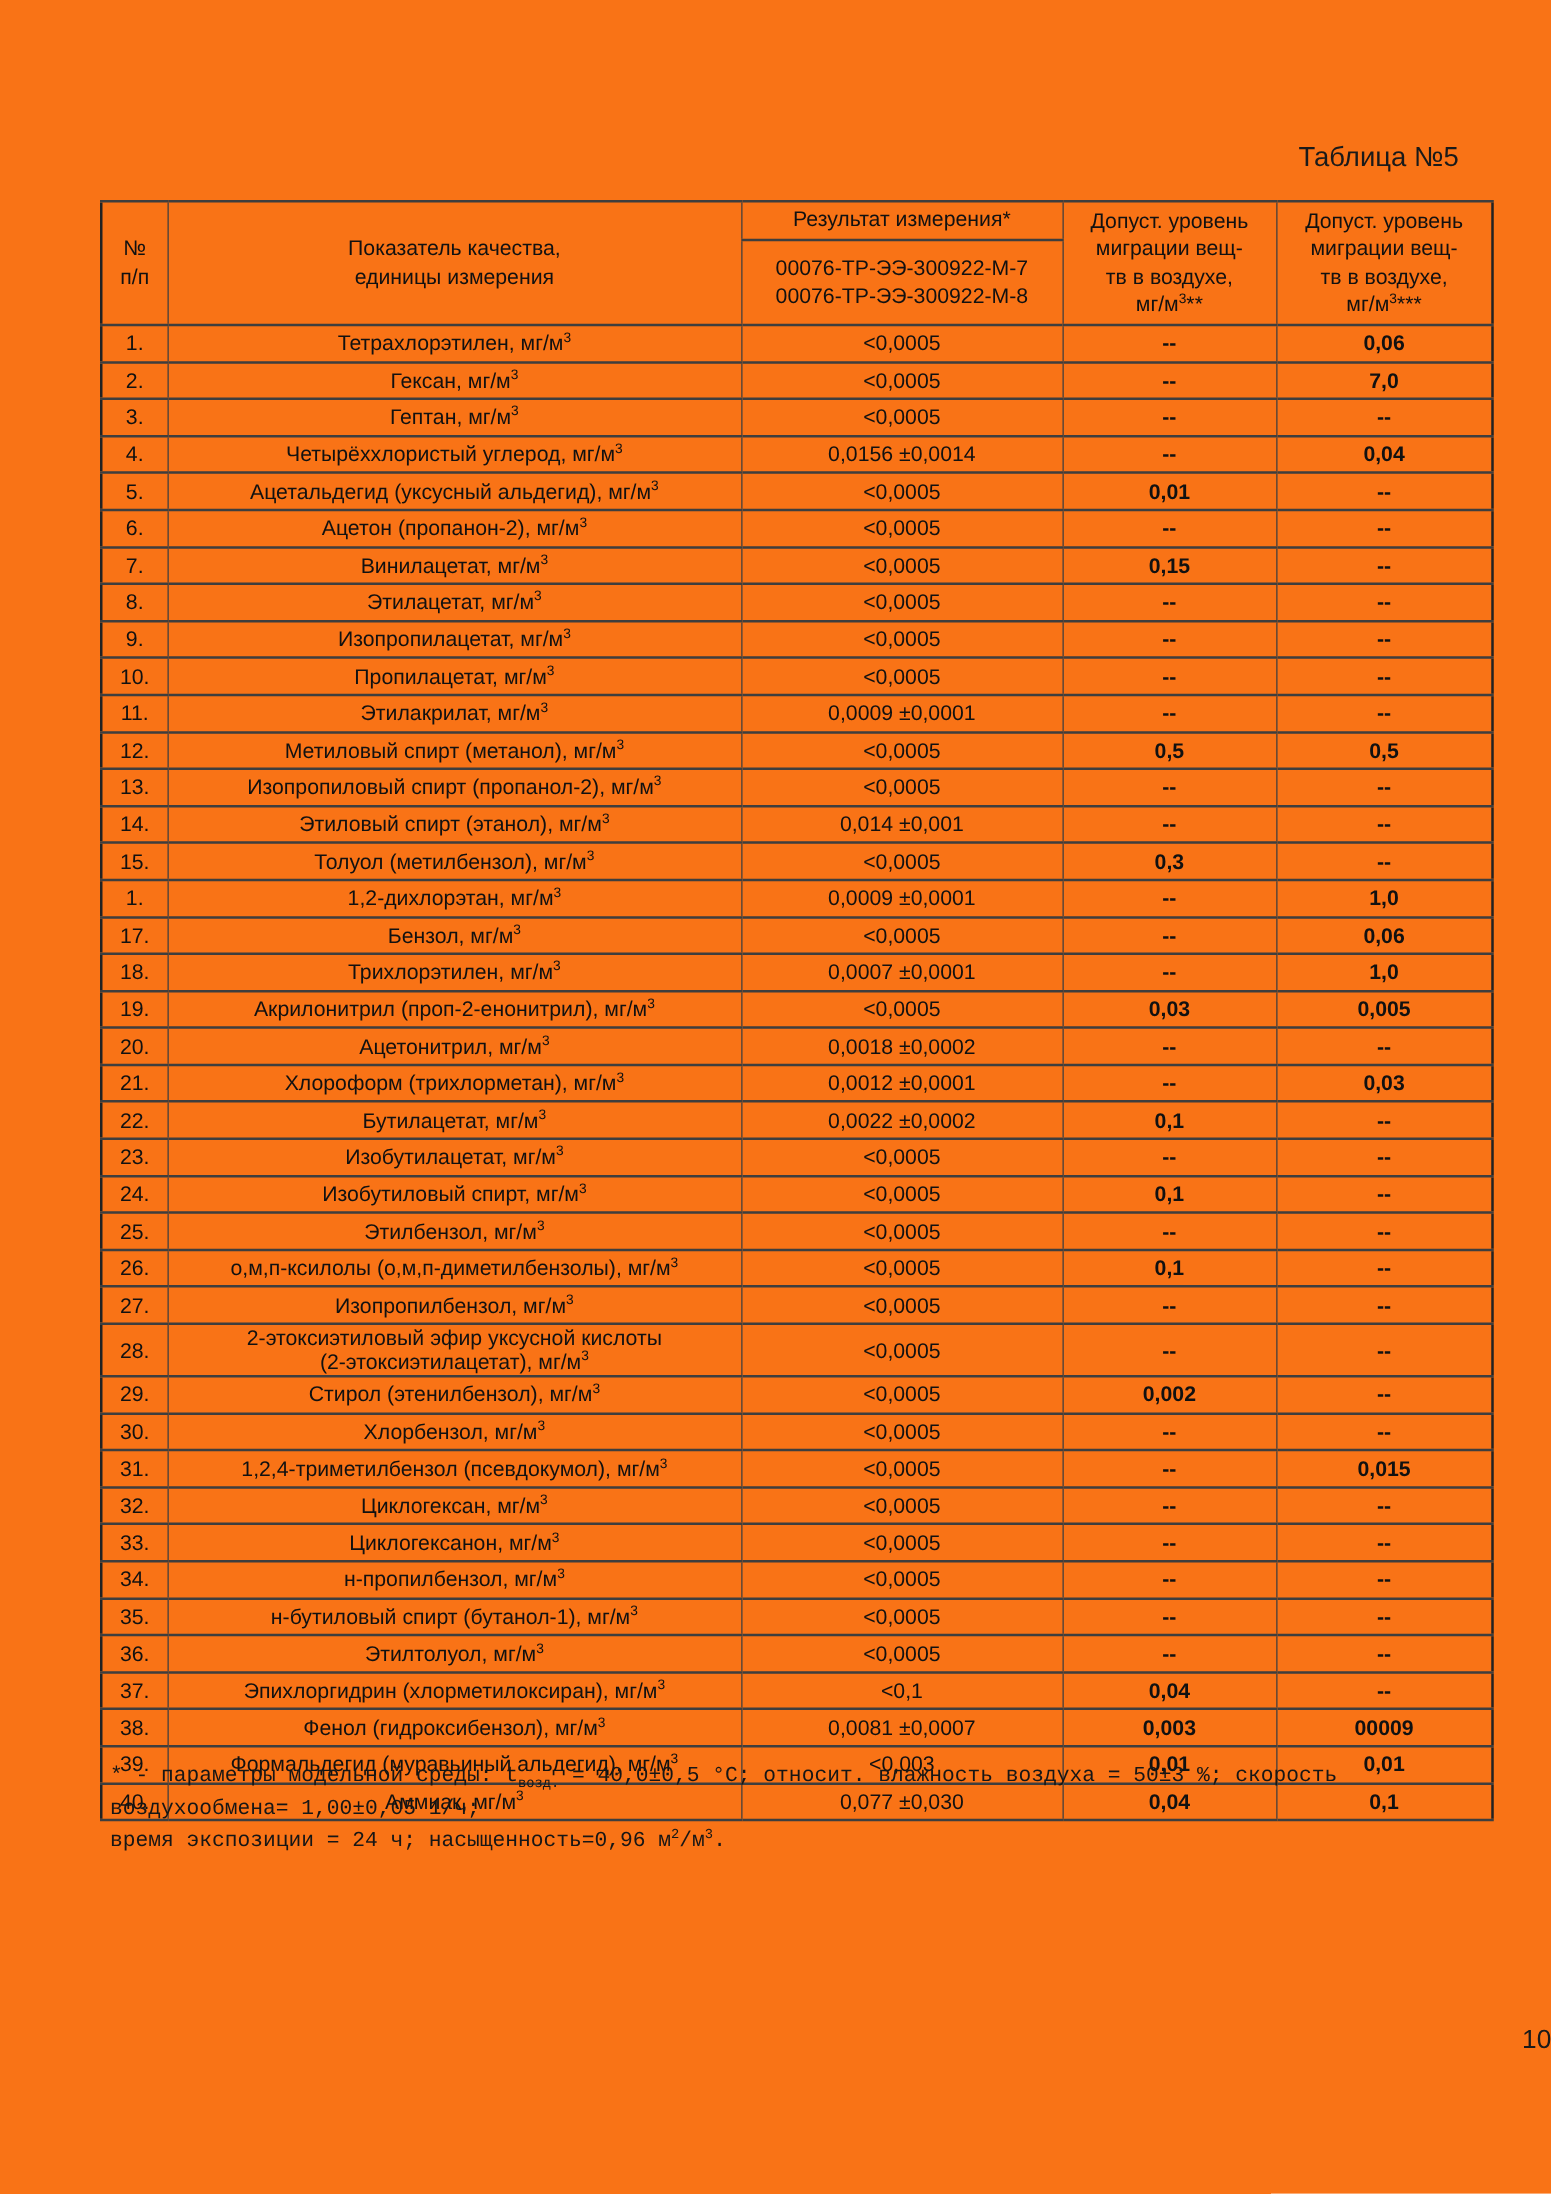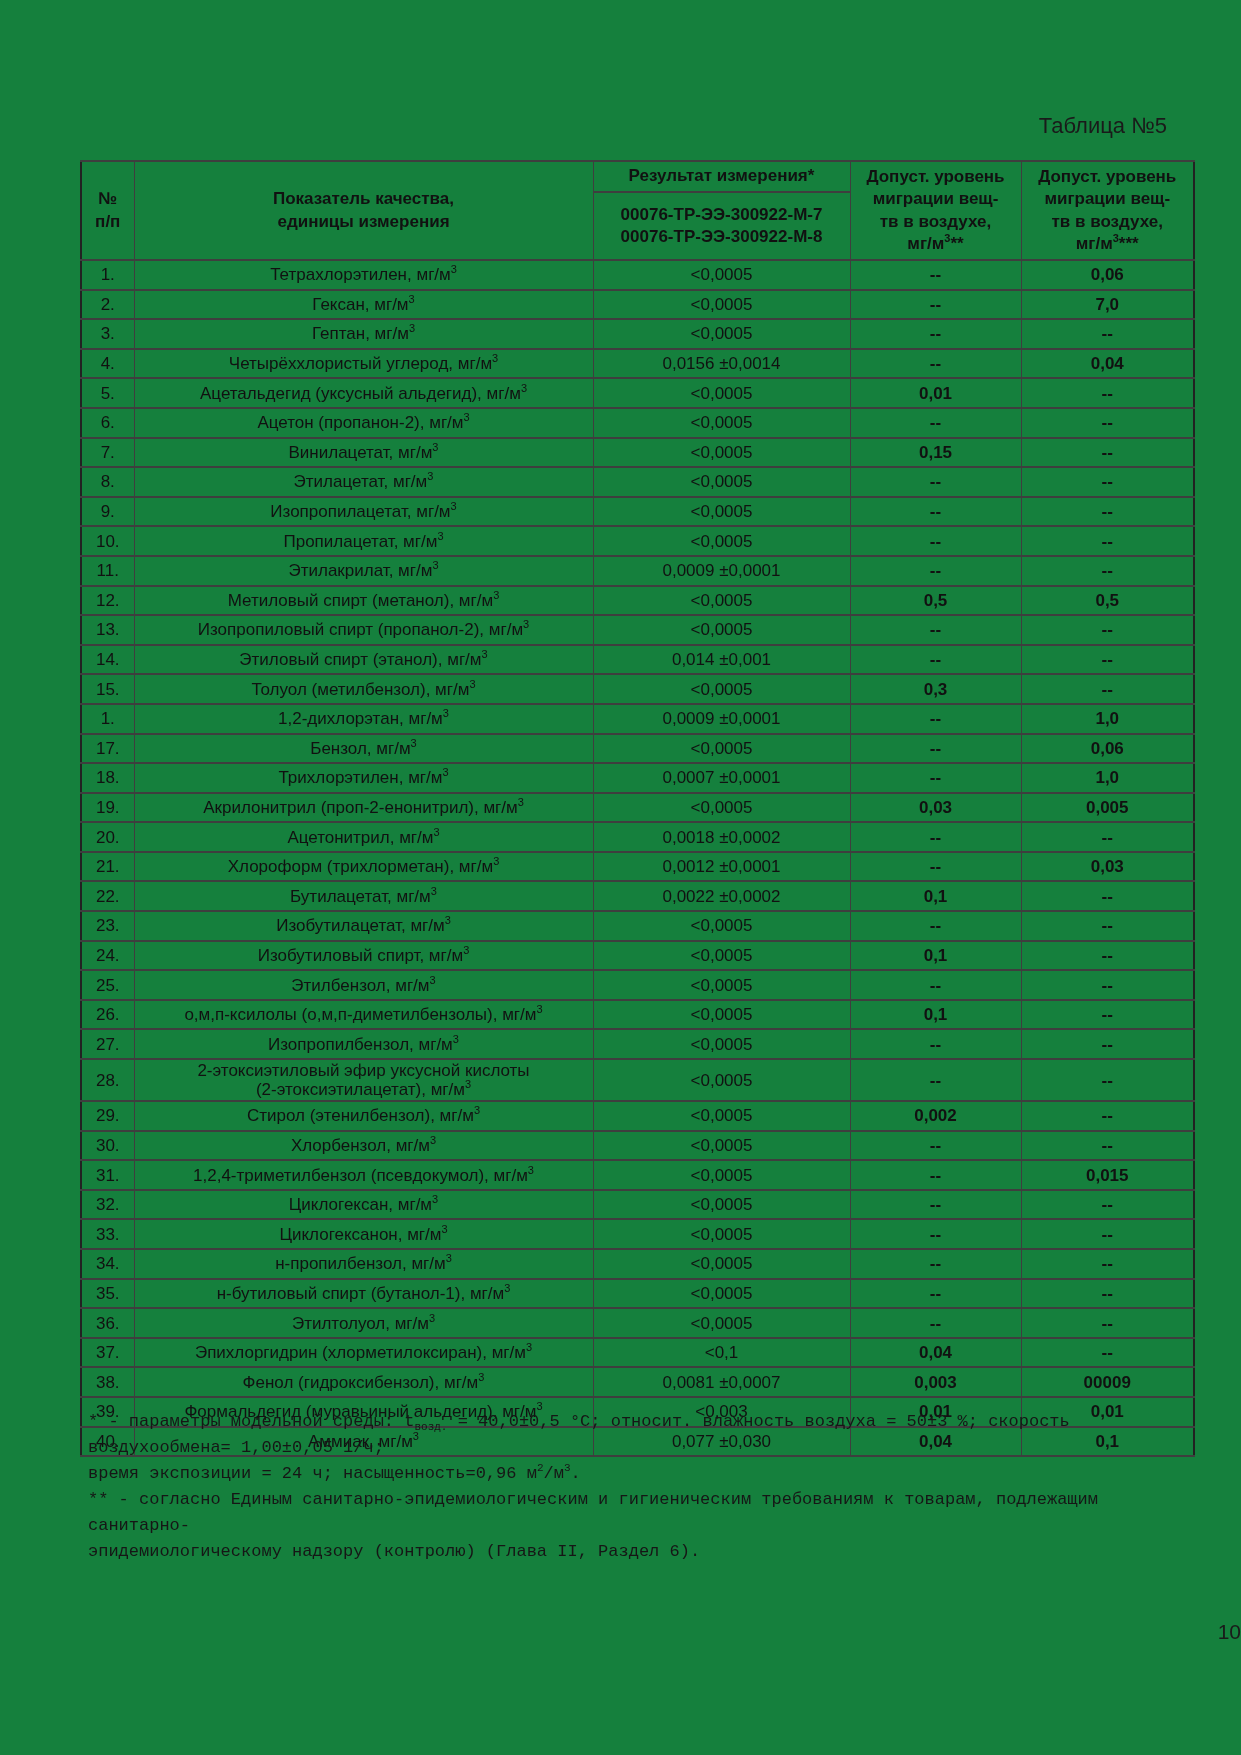--- a/index.html
+++ b/index.html
@@ -1,19 +1,19 @@
 <!DOCTYPE html>
 <html><head>
 <meta charset="utf-8">
 <style>
   html,body { margin:0; padding:0; background:#ffffff; }
   .page {
     position:relative;
     width:1241px; height:1755px;
-    background:#15803d;
+    background:#f97316;
     font-family:"Liberation Sans", sans-serif;
     color:#111111;
     overflow:hidden;
   }
   .table-label {
     position:absolute; top:113px; right:74px;
     font-size:22px; color:#1a1a1a;
   }
   .results-table {
     position:absolute; left:80px; top:160px;
@@ -25,21 +25,21 @@
   }
   .results-table th, .results-table td {
     border:1.7px solid #3e3e3e;
     border-top-width:2.1px;
     border-bottom-width:2.1px;
     padding:1px 3px;
     vertical-align:middle;
     overflow:hidden;
   }
   .results-table thead th {
-    font-weight:bold;
+    font-weight:normal;
     font-size:17px;
     line-height:1.3;
   }
   .th-result-title { height:27px; }
   .th-result-codes { height:64px; border-top-width:1.7px; }
   .results-table thead { border-bottom:2.4px solid #222222; }
   .results-table tbody td {
     font-size:17px;
     height:25.6px;
     line-height:1.12;
@@ -365,18 +365,17 @@
           <td class="c-name">Аммиак,  мг/м<sup>3</sup></td>
           <td class="c-result">0,077 ±0,030</td>
           <td class="c-lim">0,04</td>
           <td class="c-lim">0,1</td>
         </tr>
       </tbody>
   </table>
 
   <div class="footnotes" id="footnotes">
       <p>* - параметры модельной среды: t<sub>возд.</sub> = 40,0±0,5 °С; относит. влажность воздуха = 50±3 %; скорость воздухообмена= 1,00±0,05 1/ч;<br>время экспозиции = 24 ч; насыщенность=0,96 м<sup>2</sup>/м<sup>3</sup>.</p>
-      <p>** - согласно Единым санитарно-эпидемиологическим и гигиеническим требованиям к товарам, подлежащим санитарно-<br>эпидемиологическому надзору (контролю) (Глава II, Раздел 6).</p>
     </div>
 
   <div class="page-number">10</div>
 
 </div>
 
 </body></html>

